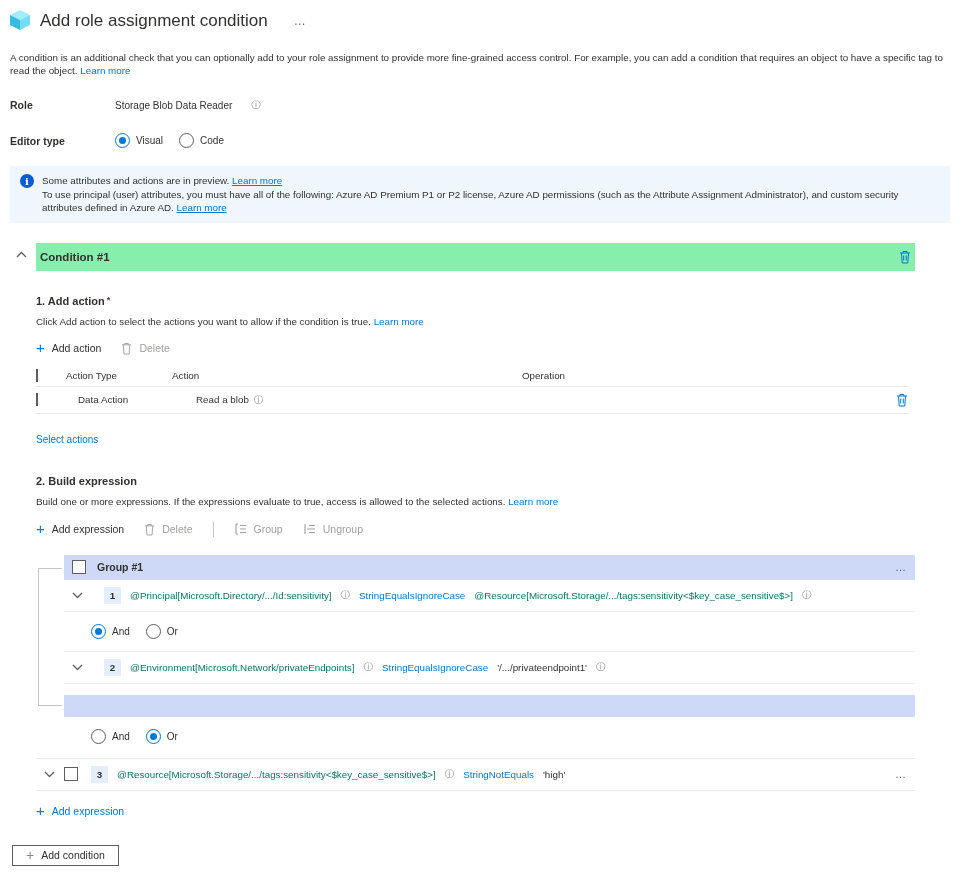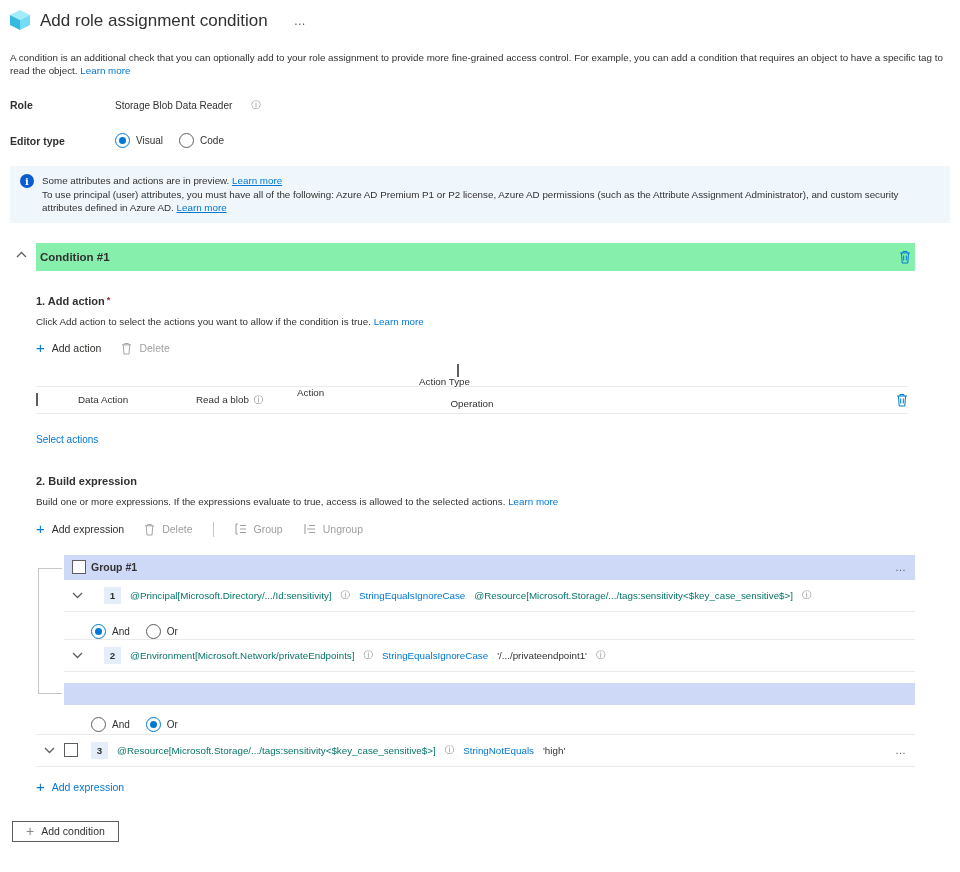--- a/index.html
+++ b/index.html
@@ -53,44 +53,44 @@
 
   .toolbar { display:flex; align-items:center; gap:20px; margin-top:15px; }
   .tool { display:flex; align-items:center; gap:7px; font-size:10.5px; cursor:pointer; }
   .tool .plus { color:#0078d4; font-size:15px; font-weight:400; line-height:10px; }
   .tool.disabled { color:#a19f9d; cursor:default; }
   .tb-sep { width:1px; height:15px; background:#c8c6c4; }
 
   
   .tbl { margin-top:10px; width:872px; font-size:9.8px; }
   .trow { display:flex; align-items:center; border-bottom:1px solid #edebe9; }
-  .trow.head { height:22px;flex-direction:column; }
+  .trow.head { height:22px; }
   .trow.data { height:27px;gap:12px; }
   .c-cb { width:30px; }
   .c-type { width:106px; }
   .c-action { width:350px; }
   .c-op { flex:1; display:flex; align-items:center; gap:5px; }
   .c-del { width:28px; display:flex; justify-content:flex-end; }
   .cb { width:14px; height:14px; border:1px solid #605e5c; background:#fff; cursor:pointer; }
 
   .link-row { margin-top:20px; font-size:10px; }
 
   
   .group-box { position:relative; margin-left:28px; margin-top:18px; }
   .bracket { position:absolute; left:-26px; top:13px; bottom:11px; width:24px;
     border:1px solid #c8c6c4; border-right:none; }
-  .group-bar { background:#ced9f7; height:25px; display:flex; align-items:center; gap:5px; padding:0 8px; }
+  .group-bar { background:#ced9f7; height:25px; display:flex; align-items:center; gap:11px; padding:0 8px; }
   .group-title { font-weight:700; font-size:10.5px; }
   .expr-row { display:flex; align-items:center; gap:9px; padding:7px 8px; border-bottom:1px solid #edebe9; font-size:9.8px; }
   .expr-row.bt { border-top:1px solid #edebe9; }
   .num { background:#e4eefb; min-width:17px; height:17px; line-height:17px; text-align:center; font-weight:700; margin-left:12px; }
   .attr { color:#077568; cursor:pointer; }
   .op { color:#0078d4; cursor:pointer; }
   .val { color:#323130; }
-  .andor { display:flex; align-items:center; gap:16px; padding:12px 0 0 27px; }
+  .andor { display:flex; align-items:center; gap:16px; padding:12px 0 12px 27px; }
   .empty-bar { background:#ced9f7; height:22px; margin-top:11px; }
   .andor.outer { padding-left:55px; }
 
   .expr-row.standalone { margin-top:2px; border-top:1px solid #edebe9; padding-left:8px; }
   .row-more { margin-left:auto; color:#605e5c; font-size:11px; letter-spacing:1px; cursor:pointer; }
 
   .add-expr { margin-top:14px; font-size:10.5px; display:flex; align-items:center; gap:7px; cursor:pointer; }
   .add-expr .plus { color:#0078d4; font-size:15px; line-height:10px; }
 
   

